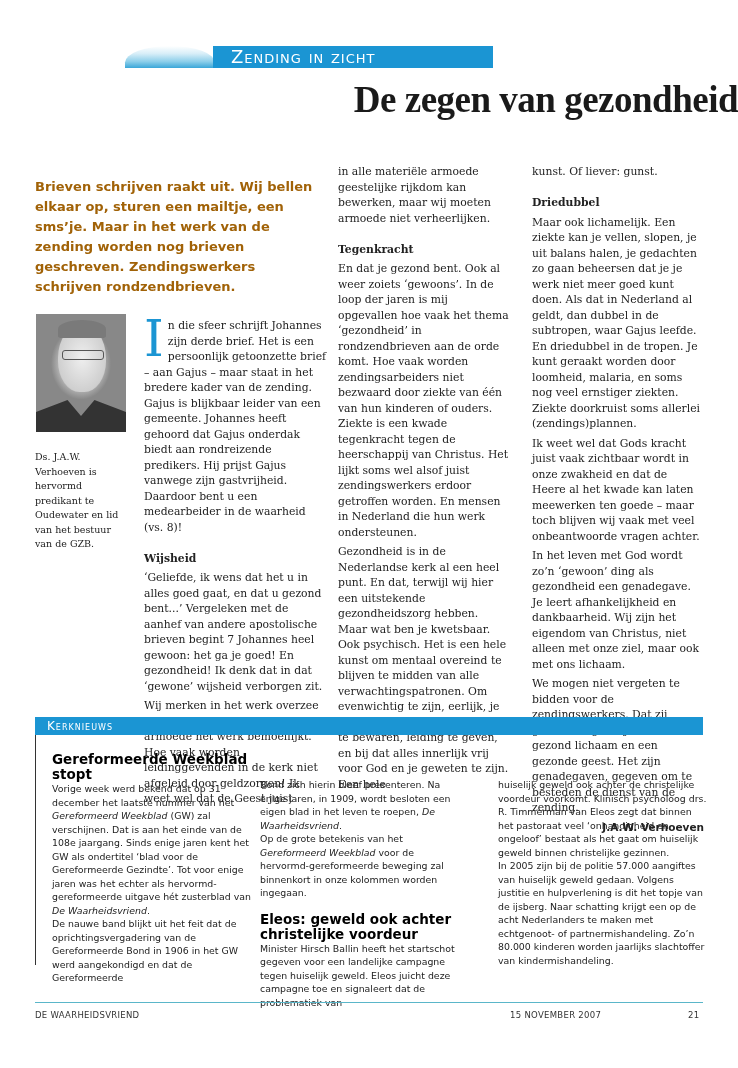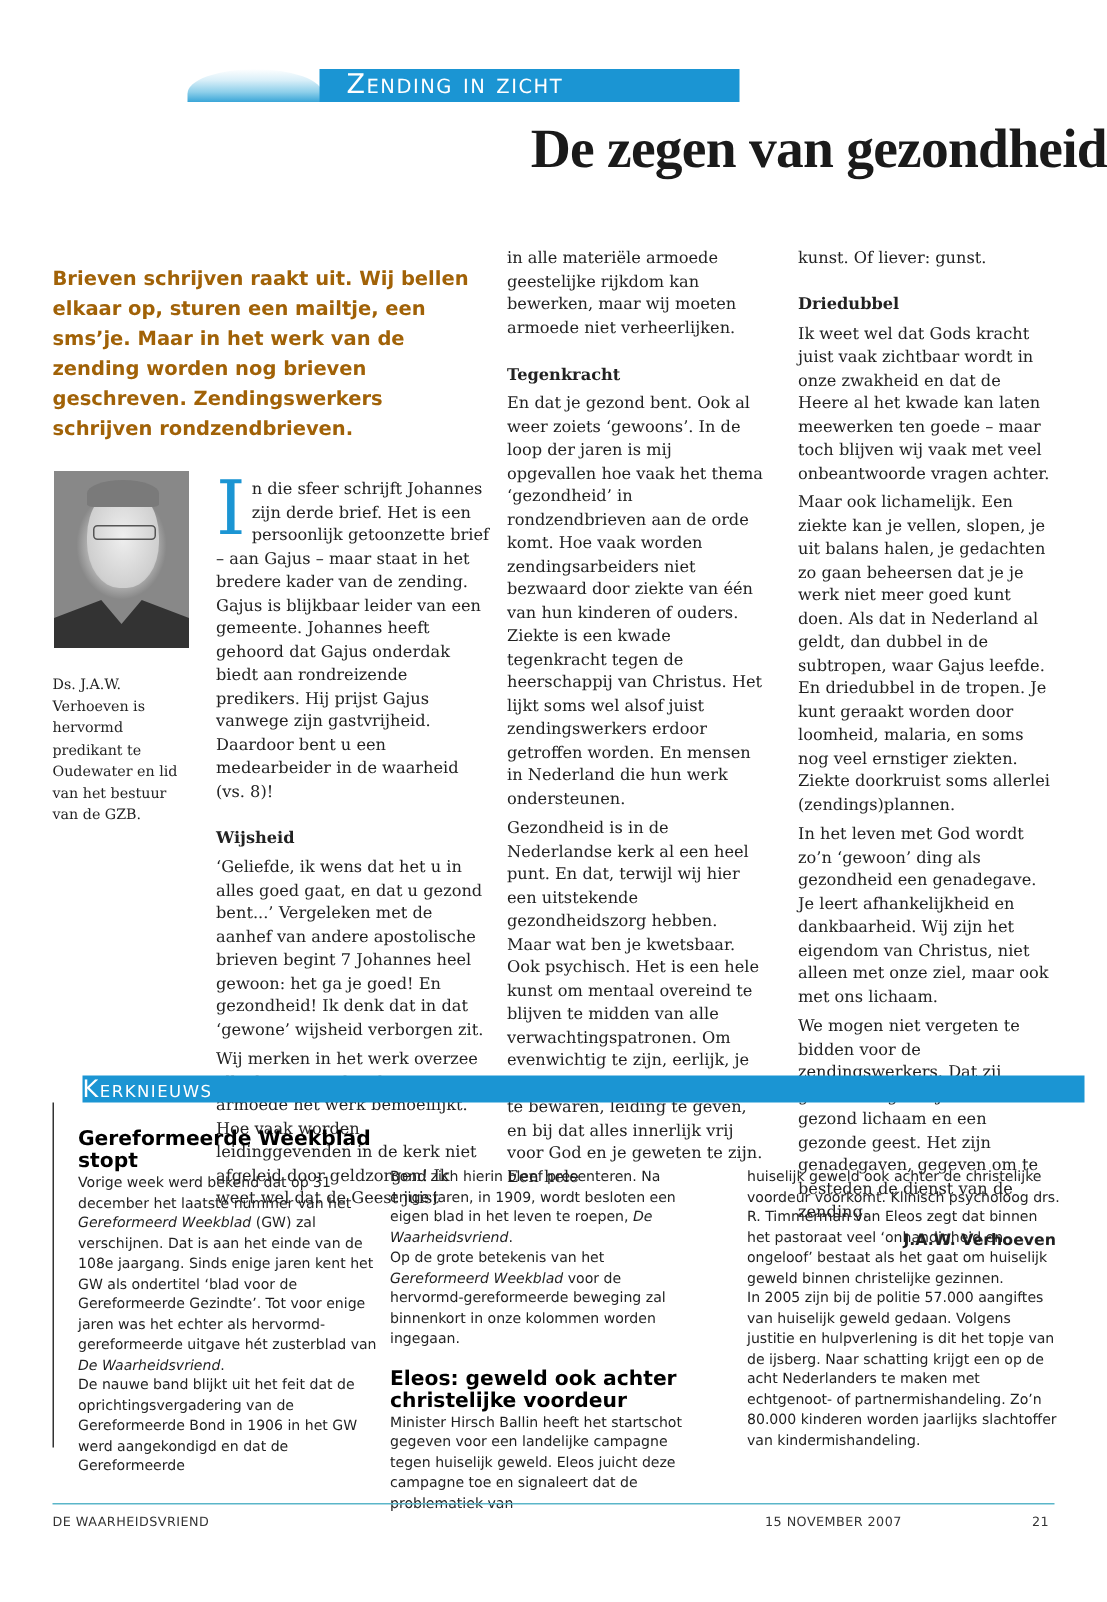--- a/index.html
+++ b/index.html
@@ -36,21 +36,21 @@
   .col p { margin: 4px; }
   .col .h { font-weight: bold; margin-top: 15.5px; }
   .col1 { left: 140px; top: 314px; width: 192px; }
   .col2 { left: 334px; top: 160px; width: 180px; }
   .col3 { left: 528px; top: 160px; width: 180px; }
   .dropcap { float: left; font-size: 50px; line-height: 42px; color: #1b95d3; margin: 0 4px 0 0; font-family: "DejaVu Serif", "Liberation Serif", serif; }
   .sign { text-align: right; font-family: "DejaVu Sans", "Liberation Sans", sans-serif; font-weight: bold; font-size: 10.5px; margin-top: 2px; }
 
   
   .kn-bar { position: absolute; left: 35px; top: 717px; width: 668px; height: 18px; background: #1b95d3; color: #fff;
-    font-family: "DejaVu Sans", "Liberation Sans", sans-serif; font-size: 16px; letter-spacing: 1px; line-height: 18px; box-sizing: border-box; font-variant: small-caps; margin-left: 20px; }
+    font-family: "DejaVu Sans", "Liberation Sans", sans-serif; font-size: 12px; letter-spacing: 1px; line-height: 18px; padding-left: 12px; box-sizing: border-box; font-variant: small-caps; }
   .kn-line { position: absolute; left: 35px; top: 735px; width: 1px; height: 230px; background: #333; }
   .kn { position: absolute; font-family: "DejaVu Sans", "Liberation Sans", sans-serif; font-size: 9.4px; line-height: 13.5px; color: #222; }
   .kn p { margin: 0; }
   .kn .kh { font-weight: bold; font-size: 13.5px; line-height: 15px; color: #000000; }
   .kn i { font-style: italic; }
   .kn1 { left: 52px; top: 752px; width: 212px; }
   .kn2 { left: 260px; top: 778px; width: 205px; }
   .kn3 { left: 498px; top: 778px; width: 210px; }
 
   .footer-line { position: absolute; left: 35px; top: 1002px; width: 668px; height: 1px; background: #5ab6c9; }
@@ -89,22 +89,22 @@
 <div class="col col2">
   <p>in alle materiële armoede geestelijke rijkdom kan bewerken, maar wij moeten armoede niet verheerlijken.</p>
   <p class="h">Tegenkracht</p>
   <p>En dat je gezond bent. Ook al weer zoiets ‘gewoons’. In de loop der jaren is mij opgevallen hoe vaak het thema ‘gezondheid’ in rondzendbrieven aan de orde komt. Hoe vaak worden zendingsarbeiders niet bezwaard door ziekte van één van hun kinderen of ouders. Ziekte is een kwade tegenkracht tegen de heerschappij van Christus. Het lijkt soms wel alsof juist zendingswerkers erdoor getroffen worden. En mensen in Nederland die hun werk ondersteunen.</p>
   <p>Gezondheid is in de Nederlandse kerk al een heel punt. En dat, terwijl wij hier een uitstekende gezondheidszorg hebben. Maar wat ben je kwetsbaar. Ook psychisch. Het is een hele kunst om mentaal overeind te blijven te midden van alle verwachtingspatronen. Om evenwichtig te zijn, eerlijk, je grenzen te weten, blijdschap te bewaren, leiding te geven, en bij dat alles innerlijk vrij voor God en je geweten te zijn. Een hele</p>
 </div>
 
 <div class="col col3">
   <p>kunst. Of liever: gunst.</p>
   <p class="h">Driedubbel</p>
+  <p>Maar ook lichamelijk. Een ziekte kan je vellen, slopen, je uit balans halen, je gedachten zo gaan beheersen dat je je werk niet meer goed kunt doen. Als dat in Nederland al geldt, dan dubbel in de subtropen, waar Gajus leefde. En driedubbel in de tropen. Je kunt geraakt worden door loomheid, malaria, en soms nog veel ernstiger ziekten. Ziekte doorkruist soms allerlei (zendings)plannen.</p>
   <p>Ik weet wel dat Gods kracht juist vaak zichtbaar wordt in onze zwakheid en dat de Heere al het kwade kan laten meewerken ten goede – maar toch blijven wij vaak met veel onbeantwoorde vragen achter.</p>
-  <p>Maar ook lichamelijk. Een ziekte kan je vellen, slopen, je uit balans halen, je gedachten zo gaan beheersen dat je je werk niet meer goed kunt doen. Als dat in Nederland al geldt, dan dubbel in de subtropen, waar Gajus leefde. En driedubbel in de tropen. Je kunt geraakt worden door loomheid, malaria, en soms nog veel ernstiger ziekten. Ziekte doorkruist soms allerlei (zendings)plannen.</p>
   <p>In het leven met God wordt zo’n ‘gewoon’ ding als gezondheid een genadegave. Je leert afhankelijkheid en dankbaarheid. Wij zijn het eigendom van Christus, niet alleen met onze ziel, maar ook met ons lichaam.</p>
   <p>We mogen niet vergeten te bidden voor de zendingswerkers. Dat zij gezond mogen zijn. Een gezond lichaam en een gezonde geest. Het zijn genadegaven, gegeven om te besteden de dienst van de zending.</p>
   <p class="sign">J.A.W. Verhoeven</p>
 </div>
 
 <div class="kn-bar">Kerknieuws</div>
 <div class="kn-line"></div>
 
 <div class="kn kn1">
   <p class="kh">Gereformeerde Weekblad stopt</p>

